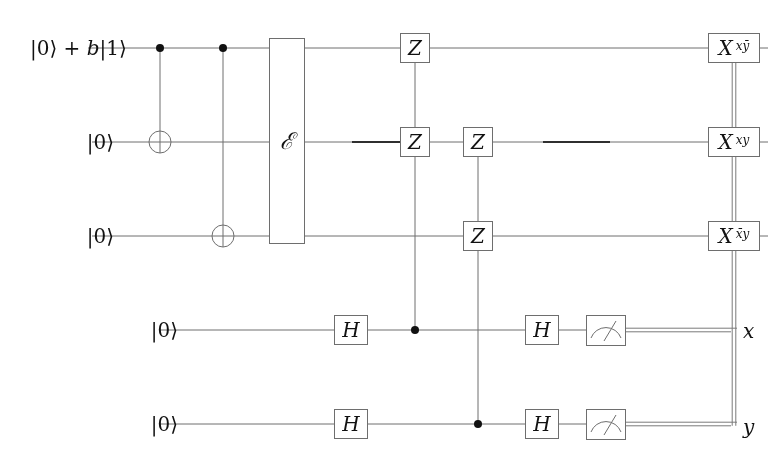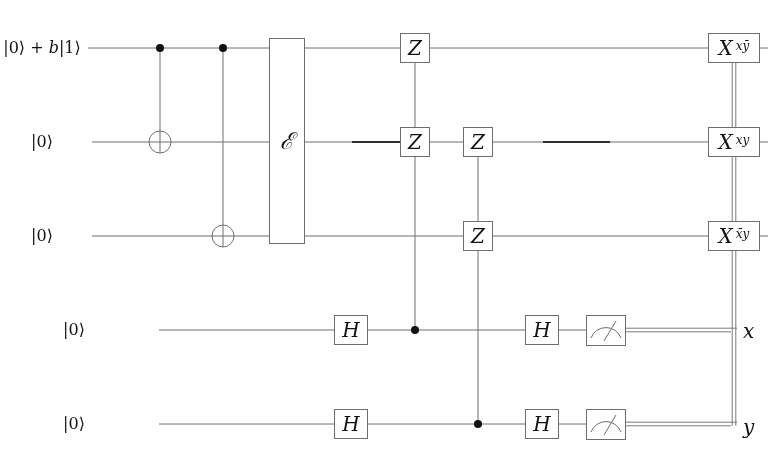--- a/index.html
+++ b/index.html
@@ -56,26 +56,27 @@
   
   .echannel { left: 269px; top: 38px; width: 36px; height: 206px; font-size: 23px; }
   
   .meter { left: 586px; width: 40px; height: 31px; }
   .meter-q4 { top: 315px; }
   .meter-q5 { top: 409px; }
   .meter svg { display: block; }
   
   .klabel {
     position: absolute;
-    font-size: 16px;
+    font-size: 20px;
     line-height: 26px;
     color: #111111;
-    text-align: center;
+    text-align: right;
     z-index: 2;
     white-space: nowrap;
+    margin-left: 30px;
   }
   .klabel .var { font-style: italic; }
   .kq1 { left: 0; width: 84px;  top: 35px; }
   .kq2 { left: 0; width: 84px;  top: 129px; }
   .kq3 { left: 0; width: 84px;  top: 223px; }
   .kq4 { left: 0; width: 148px; top: 317px; }
   .kq5 { left: 0; width: 148px; top: 411px; }
   
   .cl-label {
     position: absolute;

